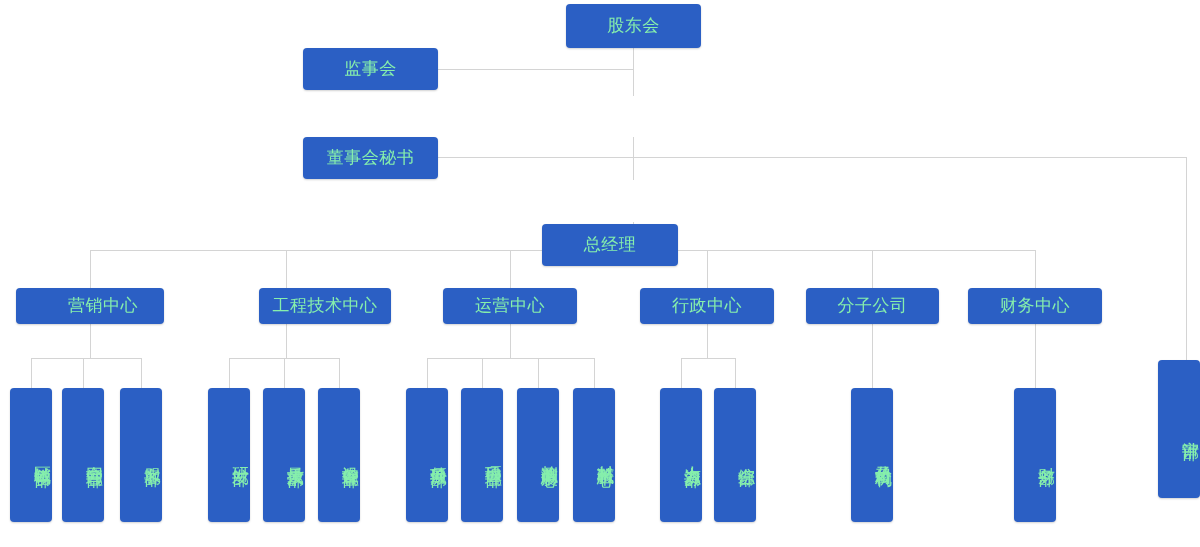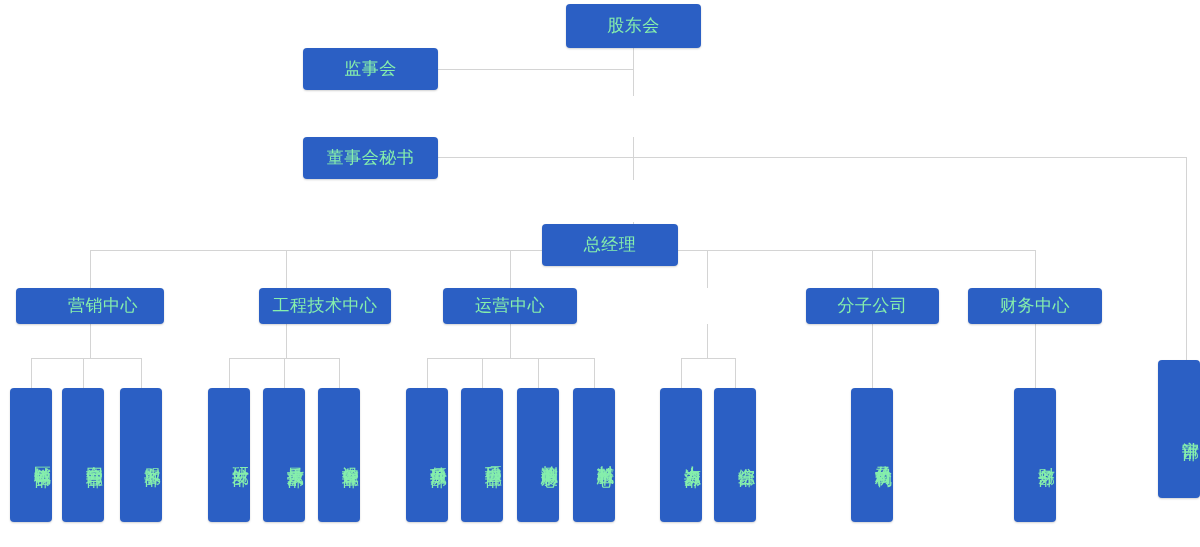--- a/index.html
+++ b/index.html
@@ -126,20 +126,23 @@
 
   <div class="node horizontal" style="left:16px;top:288px;width:148px;height:36px;padding-left:32px;">
     <span class="lbl">营销中心</span>
   </div>
   <div class="node horizontal" style="left:220px;top:288px;width:132px;height:36px;margin-left:39px;">
     <span class="lbl">工程技术中心</span>
   </div>
   <div class="node horizontal" style="left:443px;top:288px;width:134px;height:36px;">
     <span class="lbl">运营中心</span>
   </div>
+  <div class="node horizontal" style="left:640px;top:288px;width:134px;height:36px;">
+    <span class="lbl">行政中心</span>
+  </div>
   <div class="node horizontal" style="left:806px;top:288px;width:133px;height:36px;">
     <span class="lbl">分子公司</span>
   </div>
   <div class="node horizontal" style="left:968px;top:288px;width:134px;height:36px;">
     <span class="lbl">财务中心</span>
   </div>
 
   <div class="node vertical" style="left:1158px;top:360px;width:42px;height:138px;">
     <span class="lbl">审计部</span>
   </div>

